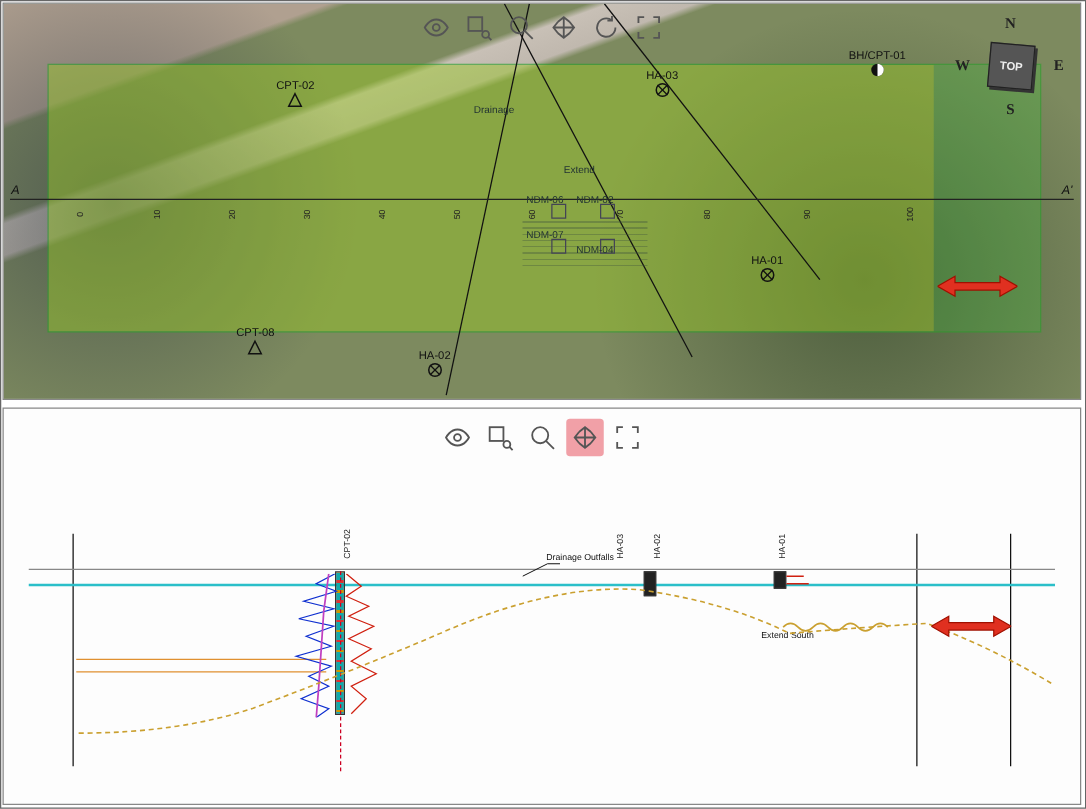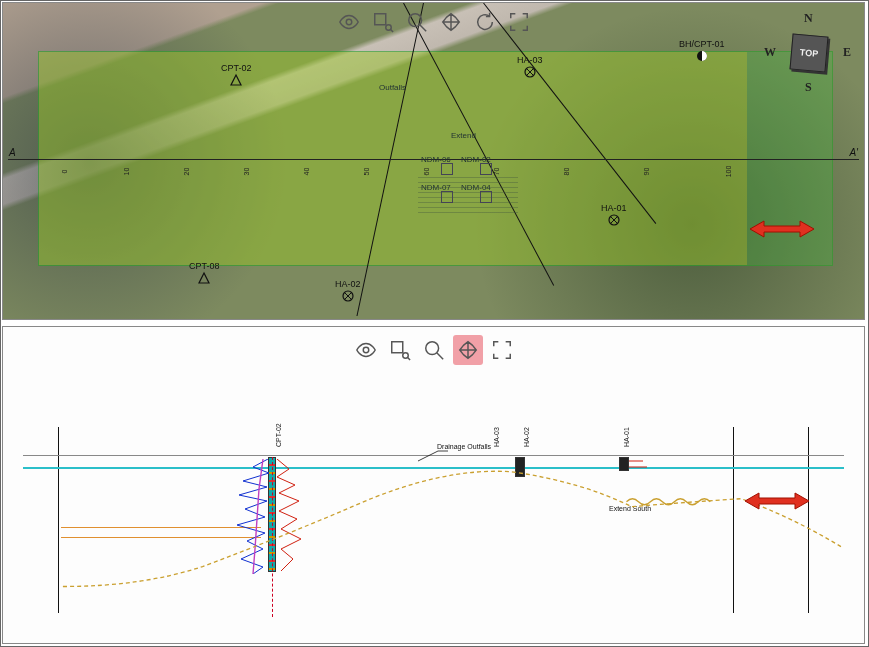--- a/index.html
+++ b/index.html
@@ -217,21 +217,21 @@
   <div class="cross-line" style="left:480px; top:40; height:280px; transform: rotate(-38deg);"></div>
 
   <div class="hatch-area" style="left:415px; top:170px; width:100px; height:40px;"></div>
   <div class="ndm-box" style="left:438px; top:160px;"></div>
   <div class="ndm-box" style="left:477px; top:160px;"></div>
   <div class="ndm-box" style="left:438px; top:188px;"></div>
   <div class="ndm-box" style="left:477px; top:188px;"></div>
   <div class="ndm-label" style="left:418px; top:152px;">NDM-06</div>
   <div class="ndm-label" style="left:458px; top:152px;">NDM-02</div>
   <div class="ndm-label" style="left:418px; top:180px;">NDM-07</div>
-  <div class="ndm-label" style="left:458px; top:180px;">NDM-04</div>
+  <div class="ndm-label" style="left:458px; top:192px;">NDM-04</div>
 
   <div class="bh-marker" style="left:186px; top:258px;">
     <span>CPT-08</span>
     <svg class="sym" viewBox="0 0 14 14">
         <polygon class="sym-tri" points="7,2 12,12 2,12"></polygon>
       </svg>
   </div>
   <div class="bh-marker" style="left:218px; top:60px;">
     <span>CPT-02</span>
     <svg class="sym" viewBox="0 0 14 14">
@@ -263,21 +263,21 @@
       </svg>
   </div>
   <div class="bh-marker" style="left:676px; top:36px;justify-content:flex-end;">
     <span>BH/CPT-01</span>
     <svg class="sym" viewBox="0 0 14 14">
         <circle cx="7" cy="7" r="5" fill="#111"></circle>
         <path d="M7 2a5 5 0 0 1 0 10z" fill="#fff"></path>
       </svg>
   </div>
 
-  <div class="ndm-label" style="left:376px; top:80px;">Outfalls</div>
+  <div class="ndm-label" style="left:376px; top:80px;">Drainage</div>
   <div class="ndm-label" style="left:448px; top:128px;">Extend</div>
 
   <div class="red-arrow" style="right:50px; top:216px;">
     <svg viewBox="0 0 64 20">
         <polygon points="0,10 14,2 14,7 50,7 50,2 64,10 50,18 50,13 14,13 14,18" fill="#e03020" stroke="#a01000" stroke-width="1"></polygon>
       </svg>
   </div>
 </div>
 
 <div class="panel bottom-panel">

